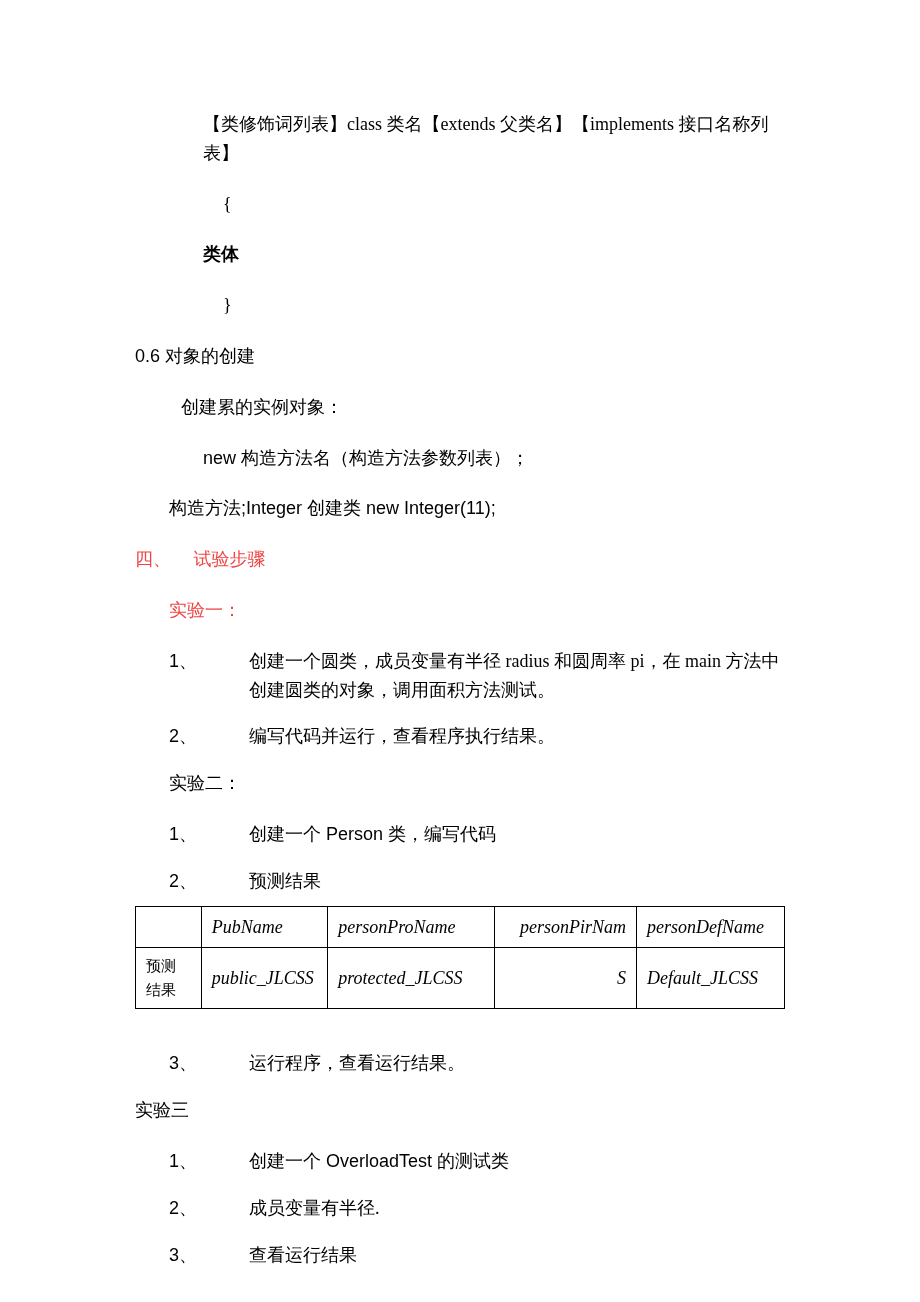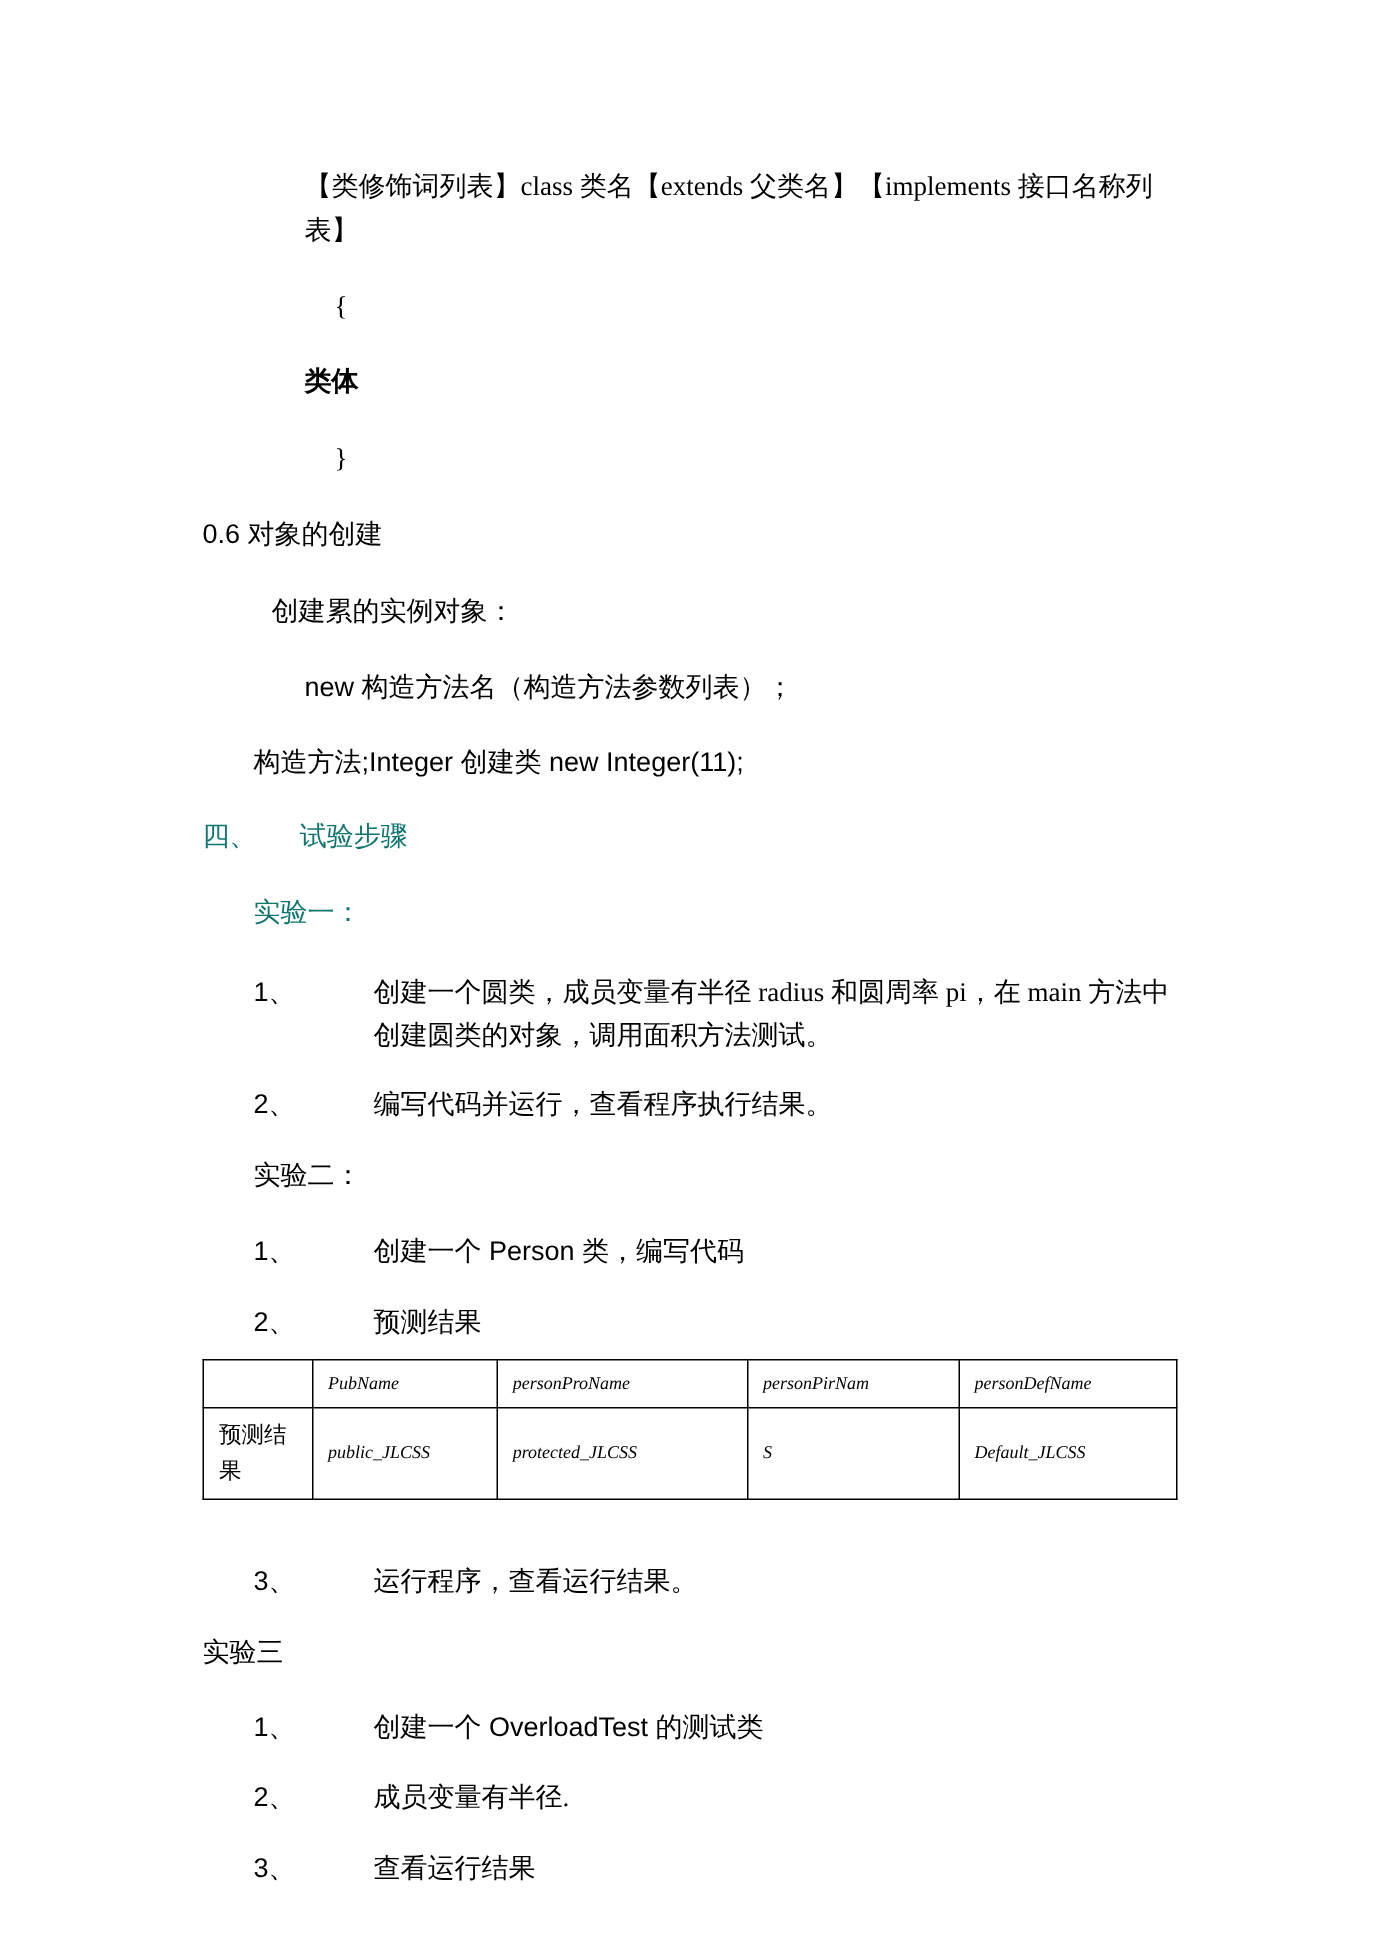--- a/index.html
+++ b/index.html
@@ -10,21 +10,21 @@
       font-family: "SimSun", "宋体", serif;
       font-size: 18px;
       color: #000;
       padding: 110px 135px 60px 135px;
       line-height: 1.6;
     }
     .indent-1 { margin-left: 68px; }
     .indent-2 { margin-left: 88px; }
     .indent-3 { margin-left: 68px; font-weight: bold; }
     .para { margin-bottom: 22px; }
-    .red { color: #0f766e; font-family: Liberation Mono, monospace; }
+    .red { color: #ef4444; }
     .list-row {
       display: flex;
       margin-bottom: 18px;
     }
     .list-num {
       width: 56px;
       font-family: Arial, sans-serif;
     }
     .list-txt { flex: 1; margin-left: 24px; }
     .heading4 {
@@ -38,26 +38,26 @@
       font-size: 15px;
     }
     td {
       border: 1px solid #000;
       padding: 6px 10px;
       vertical-align: middle;
     }
     .th-cell {
       font-family: "Brush Script MT","Segoe Script","Comic Sans MS",cursive;
       font-style: italic;
-      font-size: 12px;
+      font-size: 18px;
     }
     .col0 { width: 78px; text-align: left; }
     .col1 { width: 128px; }
     .col2 { width: 176px; }
-    .col3 { width: 148px; text-align:left; }
+    .col3 { width: 148px; text-align:right; }
     .col4 { width: 152px; }
     .arial { font-family: Arial, sans-serif; }
   </style>
 </head>
 <body>
 
 <div class="para indent-1">【类修饰词列表】class 类名【extends 父类名】【implements 接口名称列表】</div>
 
 <div class="para indent-2" style="font-family: 'Times New Roman', serif;">{</div>
 

